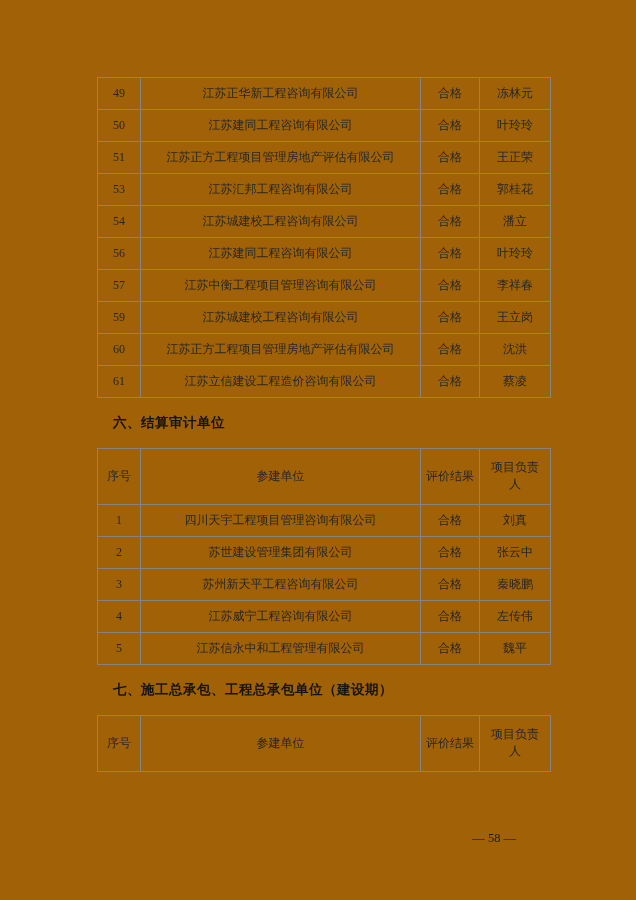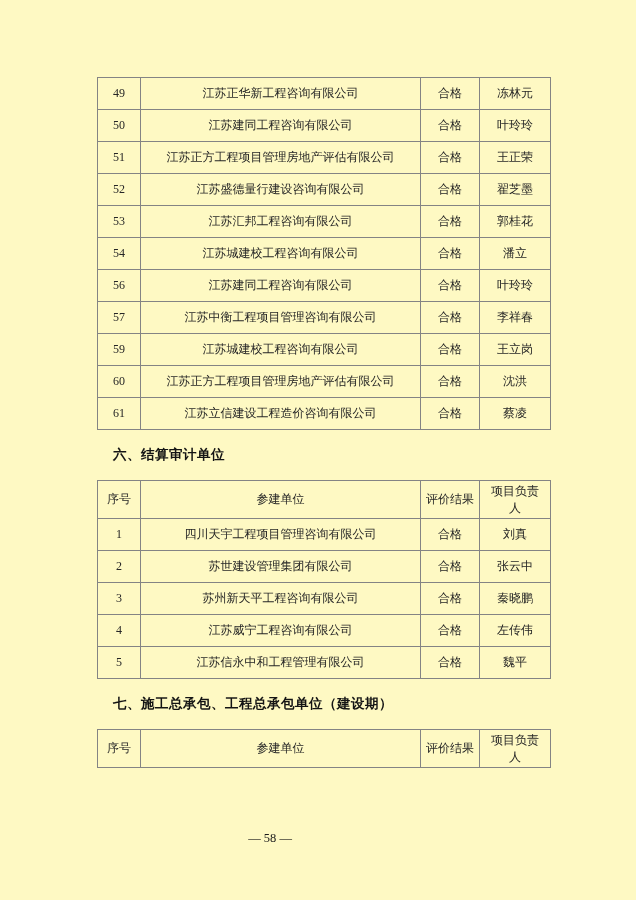--- a/index.html
+++ b/index.html
@@ -1,19 +1,19 @@
 <!DOCTYPE html>
 <html><head>
 <meta charset="utf-8">
 <style>
   html,body{margin:0;padding:0;background:#ffffff;}
   .page{
     position:relative;
     width:636px;height:900px;
-    background:#fef9c3;
+    background:#a16207;
     font-family:"Liberation Serif","DejaVu Serif",serif;
     color:#262626;
     overflow:hidden;
   }
   .content{
     position:absolute;
     left:97px;
     top:77px;
     width:453px;
   }
@@ -31,39 +31,38 @@
     font-size:12px;
     font-weight:normal;
     text-align:center;
     vertical-align:middle;
     padding:1px 2px;
     color:#262626;
     overflow:hidden;
   }
   .t-body td{height:29px;}
   tr.head-row th{height:33px;line-height:1.35;}
-  th.h-person{padding:2px 10px;}
+  th.h-person{padding:11px 10px;font-family:Liberation Mono, monospace;}
   .sec-title{
     font-family:"Liberation Sans","DejaVu Sans",sans-serif;
     font-weight:bold;
     font-size:13.5px;
     color:#141414;
     margin:16px 0 16px 16px;
     letter-spacing:0.5px;
   }
   .gap-table{margin-top:0;}
   .footer{
     position:absolute;
     top:831px;
     left:0;
     width:516px;
-    text-align:center;
+    text-align:right;
     font-size:12.5px;
     color:#1a1a1a;
-    padding-left:12px;
   }
 </style>
 </head>
 <body>
 
 <div class="page">
   <div class="content">
 
     <table class="t-body">
       <colgroup>
@@ -84,26 +83,20 @@
           <td>50</td>
           <td>江苏建同工程咨询有限公司</td>
           <td>合格</td>
           <td>叶玲玲</td>
         </tr>
           <tr>
           <td>51</td>
           <td>江苏正方工程项目管理房地产评估有限公司</td>
           <td>合格</td>
           <td>王正荣</td>
-        </tr>
-          <tr>
-          <td>52</td>
-          <td>江苏盛德量行建设咨询有限公司</td>
-          <td>合格</td>
-          <td>翟芝墨</td>
         </tr>
           <tr>
           <td>53</td>
           <td>江苏汇邦工程咨询有限公司</td>
           <td>合格</td>
           <td>郭桂花</td>
         </tr>
           <tr>
           <td>54</td>
           <td>江苏城建校工程咨询有限公司</td>

